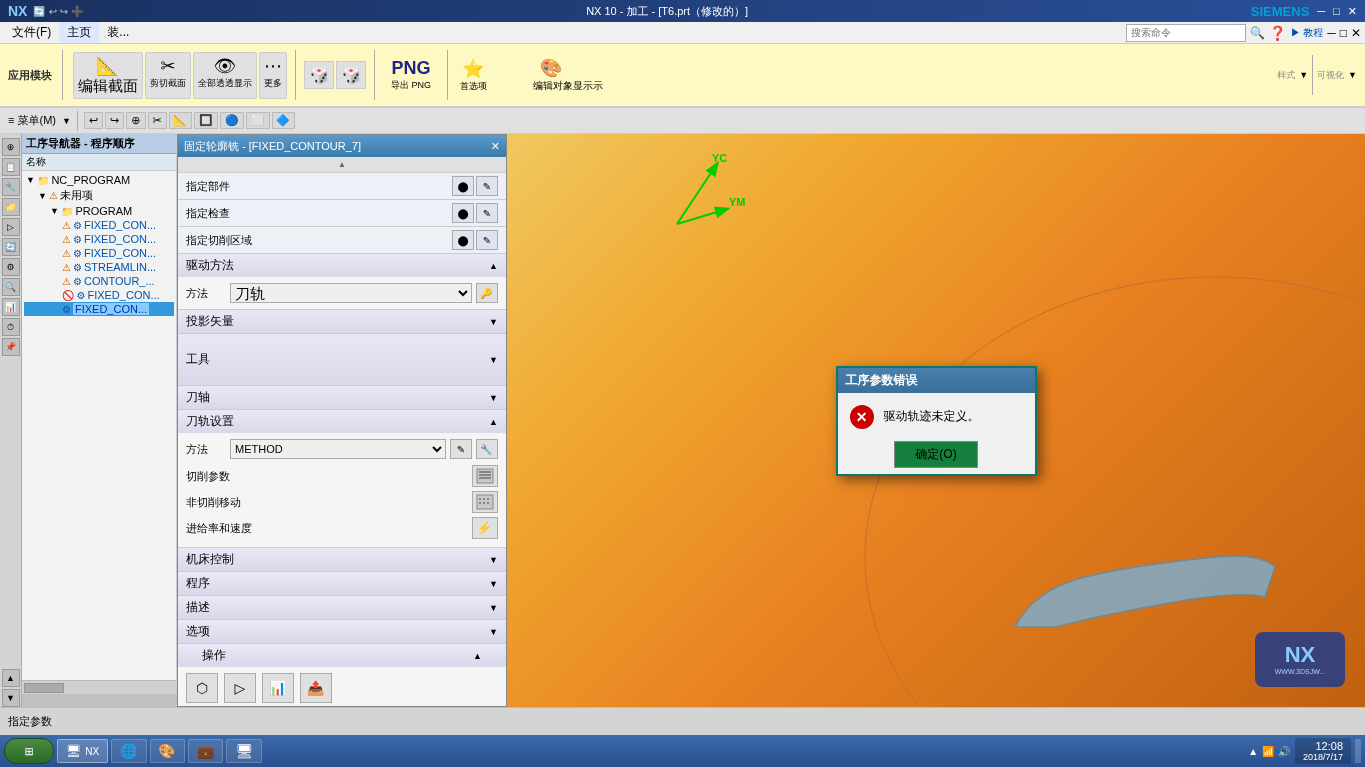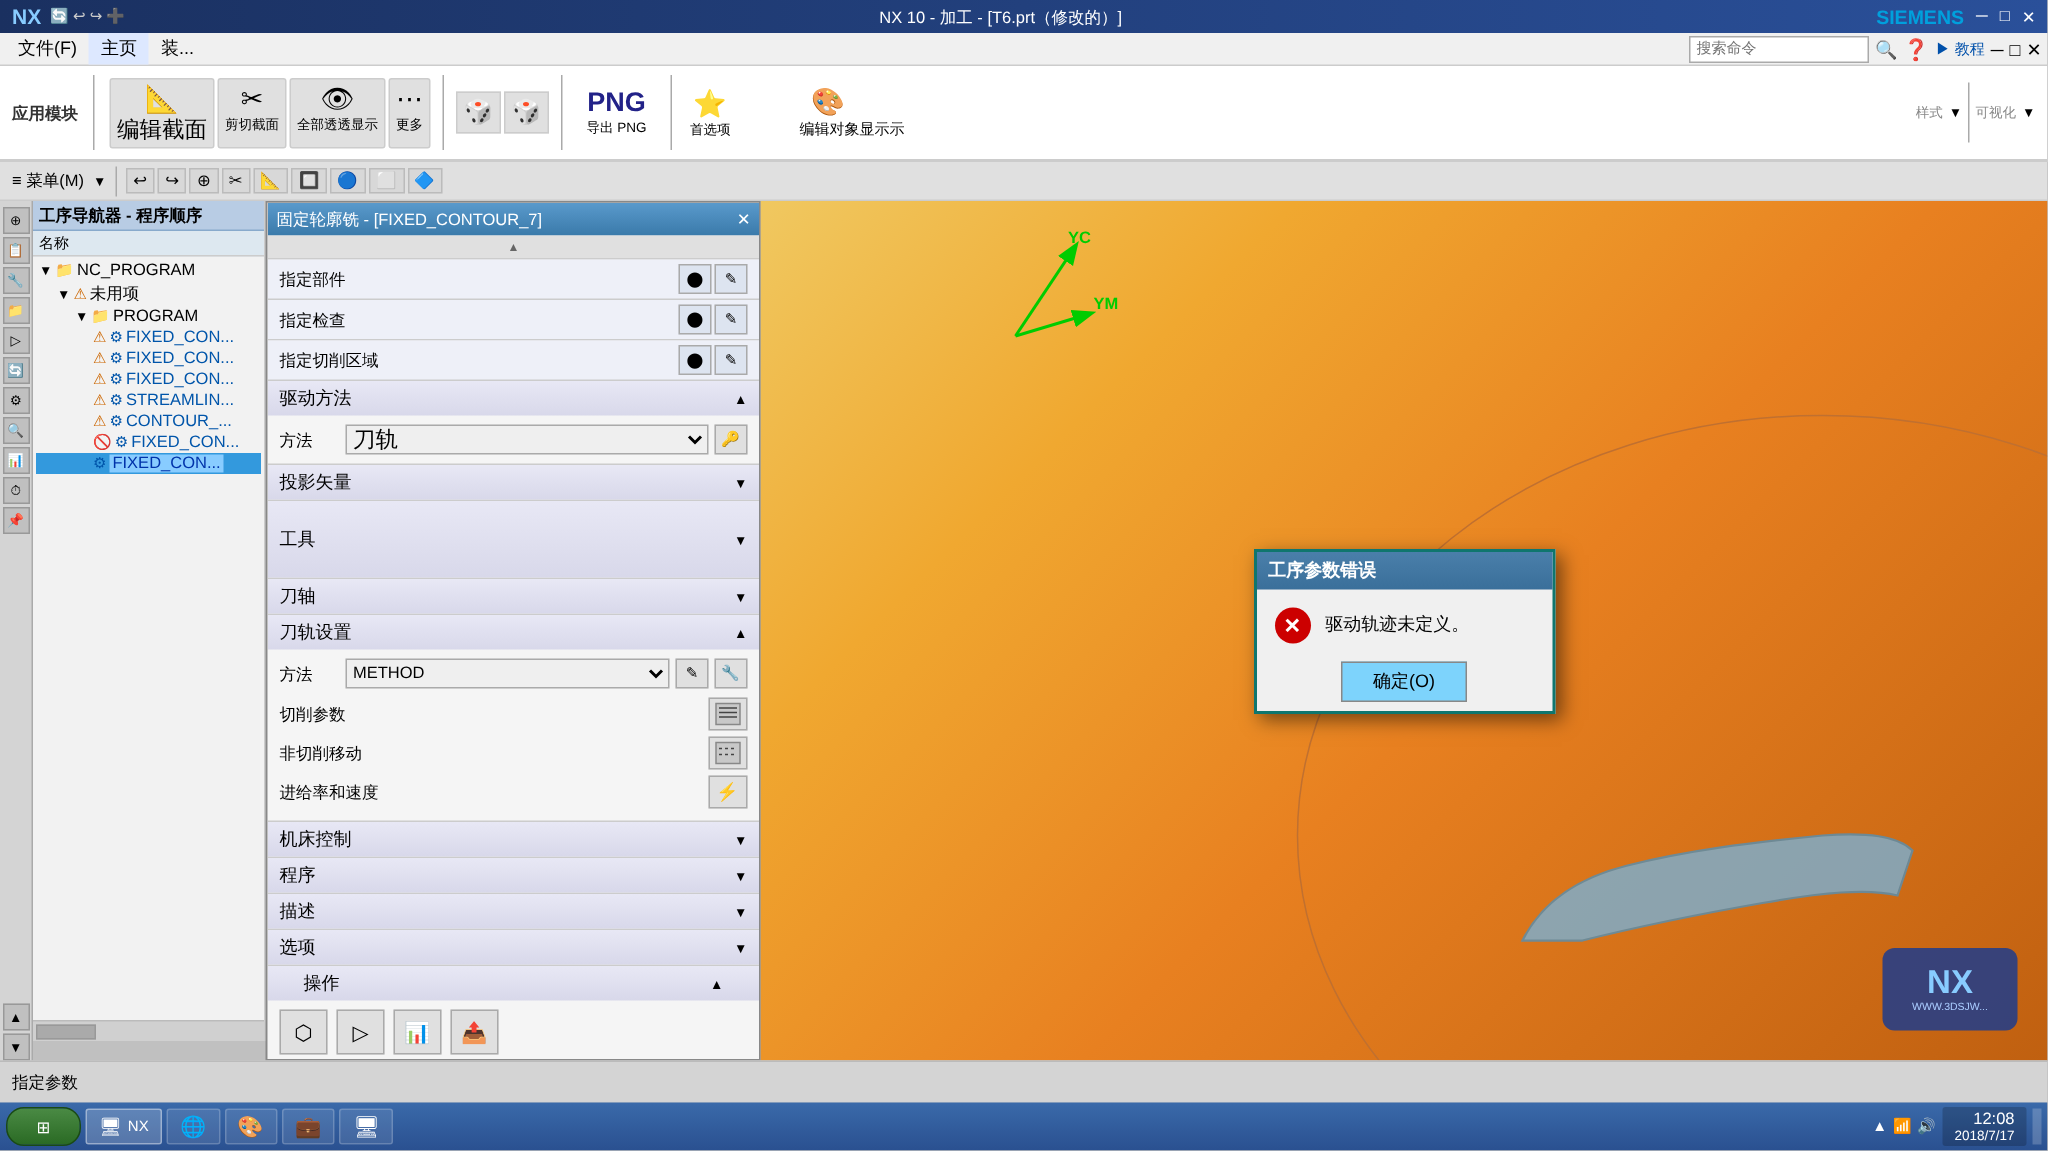--- a/index.html
+++ b/index.html
@@ -38,21 +38,21 @@
       <input type="text" style="width: 120px; height: 18px; font-size: 10px; border: 1px solid rgb(170, 170, 170); padding: 0px 4px;" placeholder="搜索命令">
       <span style="cursor:pointer;">🔍</span>
       <span style="cursor:pointer;font-size:14px;">❓</span>
       <span style="font-size:10px;cursor:pointer;color:#0050aa;">▶ 教程</span>
       <span style="cursor:pointer;">─</span>
       <span style="cursor:pointer;">□</span>
       <span style="cursor:pointer;">✕</span>
     </div>
   </div>
 
-  <div style="position:absolute;top:44px;left:0;right:0;height:64px;background:#ffffff;border-bottom:2px solid #ccc;display:flex;align-items:center;padding:4px 8px;gap:6px;z-index:40;">
+  <div style="position:absolute;top:44px;left:0;right:0;height:64px;background:#fef9c3;border-bottom:2px solid #ccc;display:flex;align-items:center;padding:4px 8px;gap:6px;z-index:40;">
     <div style="display:flex;flex-direction:column;align-items:center;font-size:10px;cursor:pointer;">
       <span style="font-size:11px;font-weight:bold;color:#333;">应用模块</span>
     </div>
     <div style="width:1px;height:50px;background:#aaa;margin:0 4px;"></div>
 
     <div style="display:flex;gap:2px;">
       <div style="display:flex;flex-direction:column;align-items:center;padding:2px 4px;cursor:pointer;background:#e0e0e0;border:1px solid #ccc;border-radius:2px;">
         <span style="font-size:18px;">📐</span>
         <span style="font-size:15px;">编辑截面</span>
       </div>
@@ -409,21 +409,21 @@
   <div style="position:absolute;top:134px;left:507px;right:0;bottom:60px;display:flex;align-items:center;justify-content:center;z-index:200;pointer-events:none;">
     <div style="background:#f0f0f0;border:2px solid #0f766e;width:201px;box-shadow:4px 4px 12px rgba(0,0,0,0.5);pointer-events:all;">
       <div style="background:linear-gradient(to bottom,#4a7faa,#3a6f9a);color:white;padding:4px 8px;font-size:12px;font-weight:bold;">
         <span>工序参数错误</span>
       </div>
       <div style="padding:12px 12px 6px 12px;display:flex;align-items:center;gap:10px;">
         <div style="width:24px;height:24px;background:#cc0000;border-radius:50%;display:flex;align-items:center;justify-content:center;color:white;font-weight:bold;font-size:14px;flex-shrink:0;">✕</div>
         <span style="font-size:12px;">驱动轨迹未定义。</span>
       </div>
       <div style="padding:6px;display:flex;justify-content:center;">
-        <button style="padding:4px 20px;background:#7dd3fc;border:1px solid #888;cursor:pointer;font-size:12px;">确定(O)</button>
+        <button style="padding:4px 20px;background:#15803d;border:1px solid #888;cursor:pointer;font-size:12px;">确定(O)</button>
       </div>
     </div>
   </div>
 
   <div style="position:absolute;bottom:32px;left:0;right:0;height:28px;background:#d4d4d4;border-top:1px solid #bbb;display:flex;align-items:center;padding:0 8px;font-size:11px;z-index:40;">
     <span>指定参数</span>
   </div>
 
   <div style="position:absolute;bottom:0;left:0;right:0;height:32px;background:linear-gradient(to bottom,#3a6aaa,#2a5090);display:flex;align-items:center;padding:0 4px;gap:3px;z-index:300;">
     <div style="width:50px;height:26px;background:linear-gradient(to bottom,#4a8a44,#2a6a24);border-radius:12px;display:flex;align-items:center;justify-content:center;color:white;font-size:11px;cursor:pointer;border:1px solid #1a4a14;">

